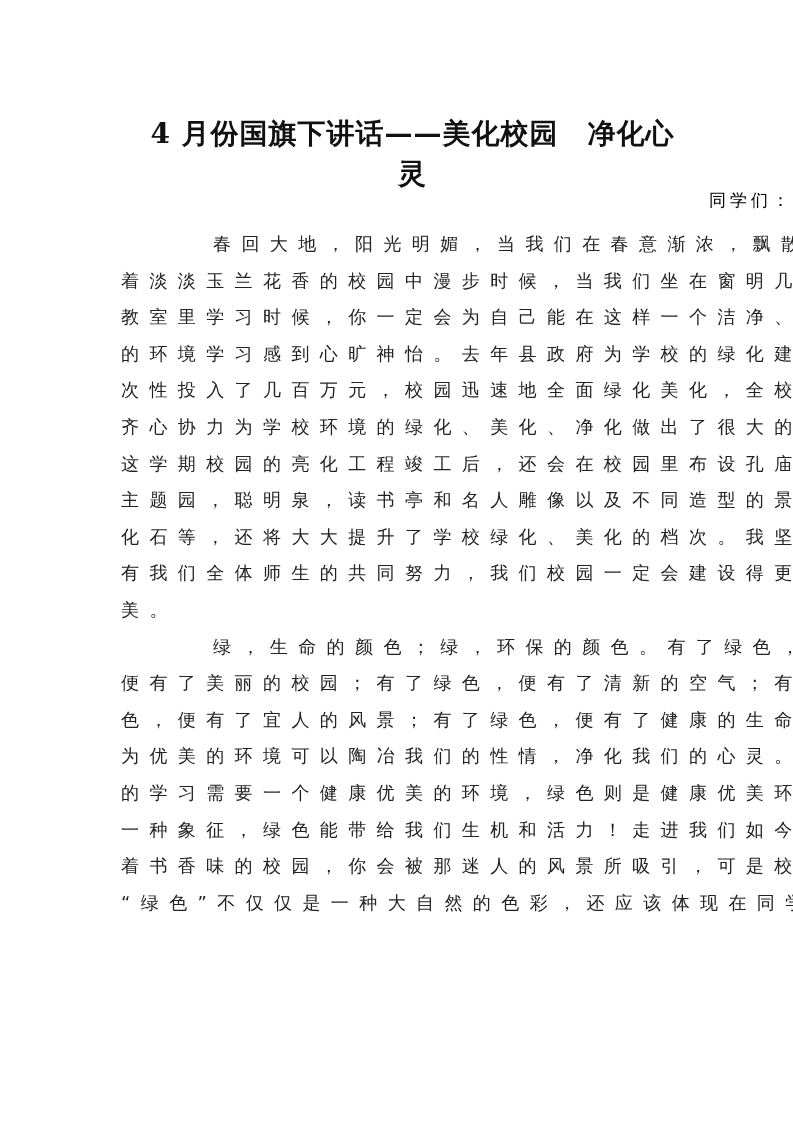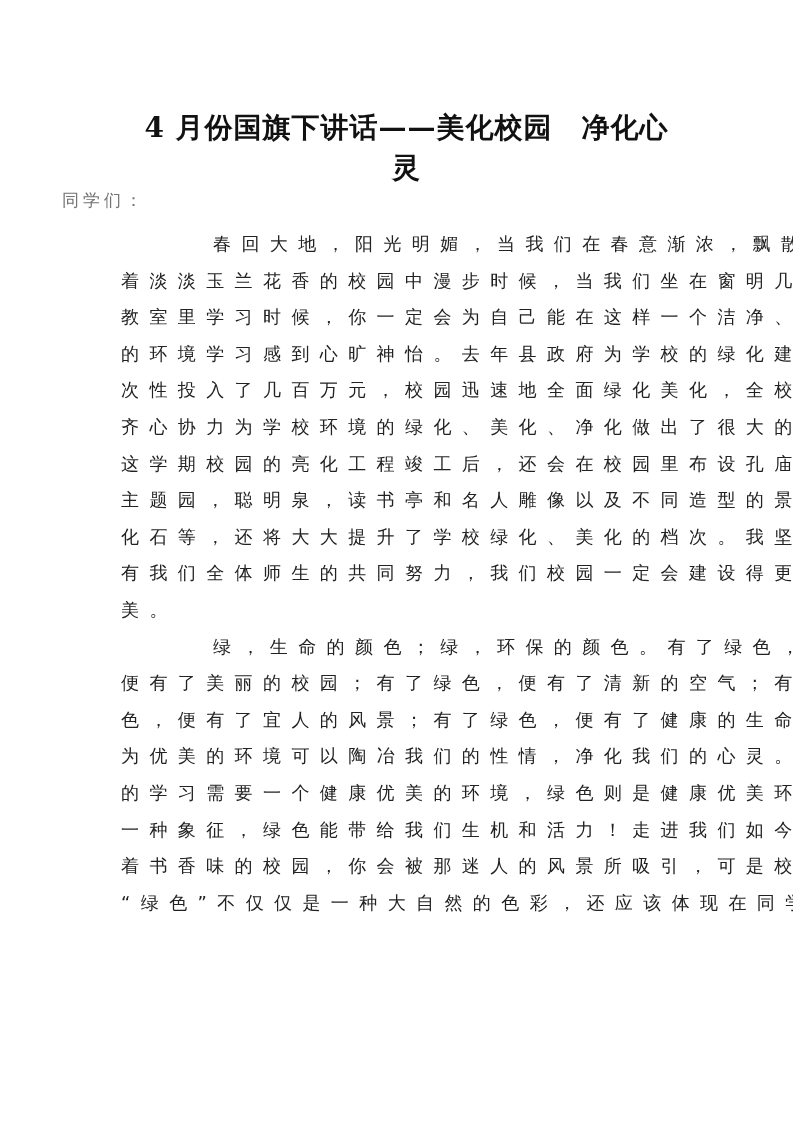--- a/index.html
+++ b/index.html
@@ -28,38 +28,38 @@
       left: 100px;
       width: 593px;
       top: 98px;
       text-align: center;
       font-family: "DejaVu Serif", "Liberation Serif", serif;
       font-weight: bold;
       font-size: 28px;
       line-height: 40px;
       color: #111111;
       letter-spacing: 1px;
-      margin: 10px;
+      margin: 16px;
     }
     .title .line {
       display: block;
       white-space: nowrap;
     }
     .salutation {
       position: absolute;
       left: 0;
       width: 793px;
       top: 187px;
-      text-align: left;
+      text-align: right;
       padding-left: 62px;
       box-sizing: border-box;
       font-size: 17px;
       letter-spacing: 4px;
       line-height: 26px;
-      color: #737373;
+      color: #000000;
     }
     .body-text {
       position: absolute;
       left: 121px;
       top: 226px;
       width: 560px;
     }
     .para {
       margin: 0;
     }

